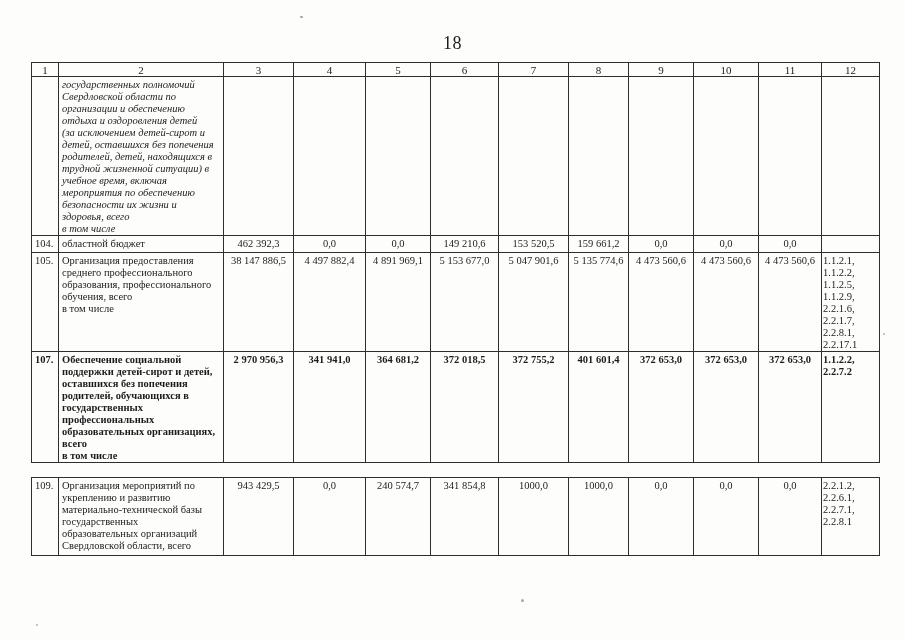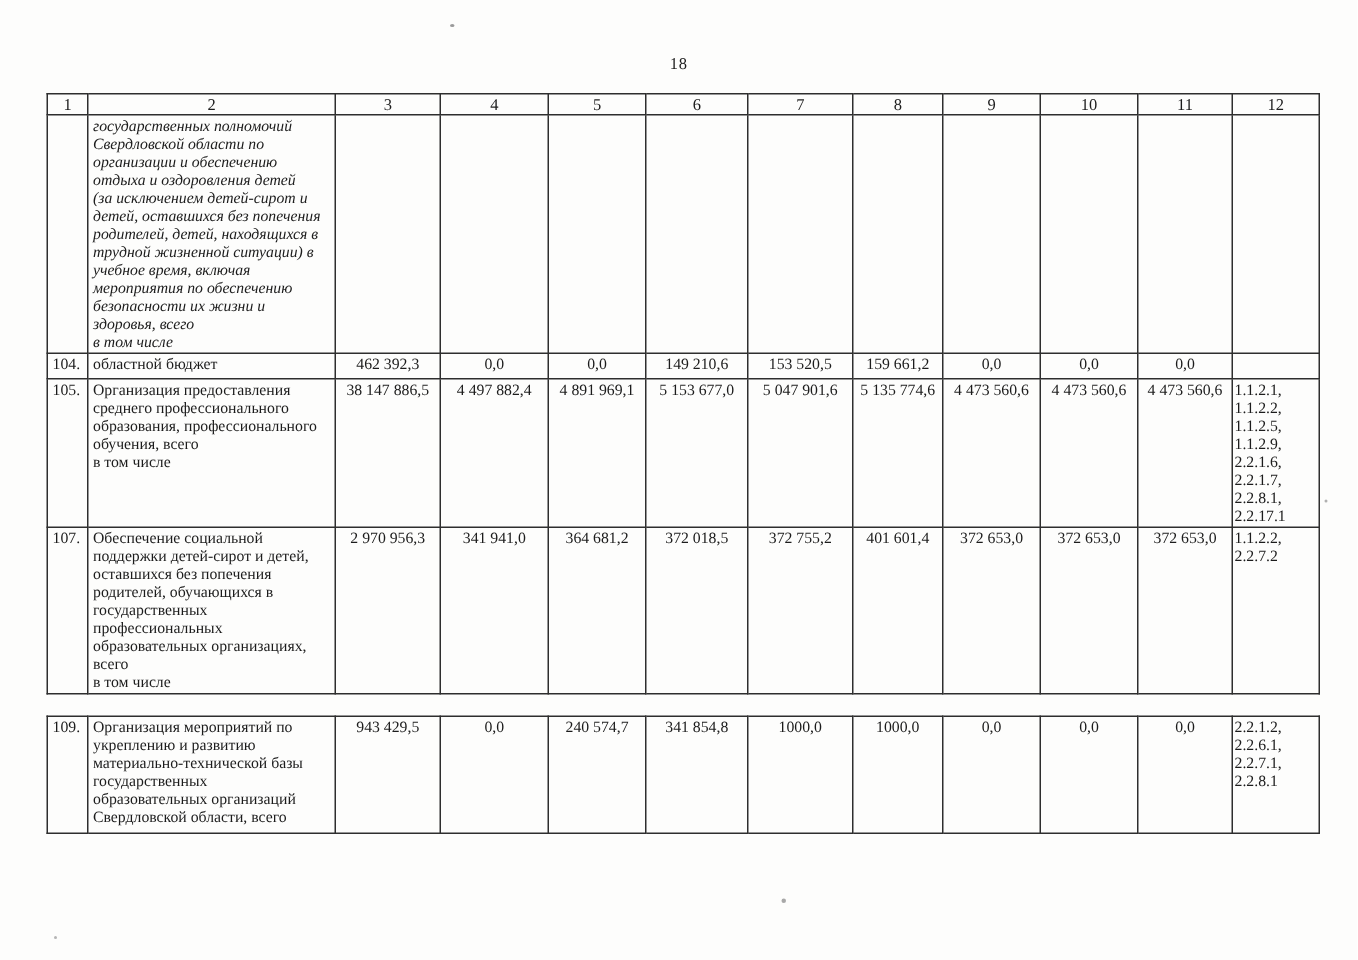--- a/index.html
+++ b/index.html
@@ -9,21 +9,21 @@
     width: 905px;
     height: 640px;
     background: #fdfdfc;
     font-family: "Liberation Serif", "DejaVu Serif", serif;
     color: #1c1c1c;
     overflow: hidden;
   }
   .page-number {
     padding-top: 35px;
     text-align: center;
-    font-size: 11px;
+    font-size: 18px;
     line-height: 17px;
     letter-spacing: 0.5px;
   }
   table.budget-table {
     border-collapse: collapse;
     table-layout: fixed;
     margin-left: 31px;
     width: 848px;
     font-size: 10.5px;
     line-height: 12px;
@@ -40,21 +40,21 @@
     font-size: 11px;
     text-align: center;
     padding: 0 1px;
     vertical-align: middle;
   }
   tr.hdr { height: 14px; }
   tr.r0 { height: 156px; font-style: italic; }
   tr.r1 { height: 17px; margin-top: 17px; }
   tr.r2 { height: 98px; font-family: Liberation Serif, serif; }
   tr.r3 { height: 17px; }
-  tr.r4 { height: 106px; }
+  tr.r4 { height: 106px; font-weight: bold; }
   tr.r5 { height: 24px; }
   tr.r7 { height: 78px; }
   td.num {
     text-align: left;
     padding: 2px 1px 0 3px;
   }
   td.name {
     text-align: left;
     padding: 2px 2px 0 3px;
     white-space: pre-line;

